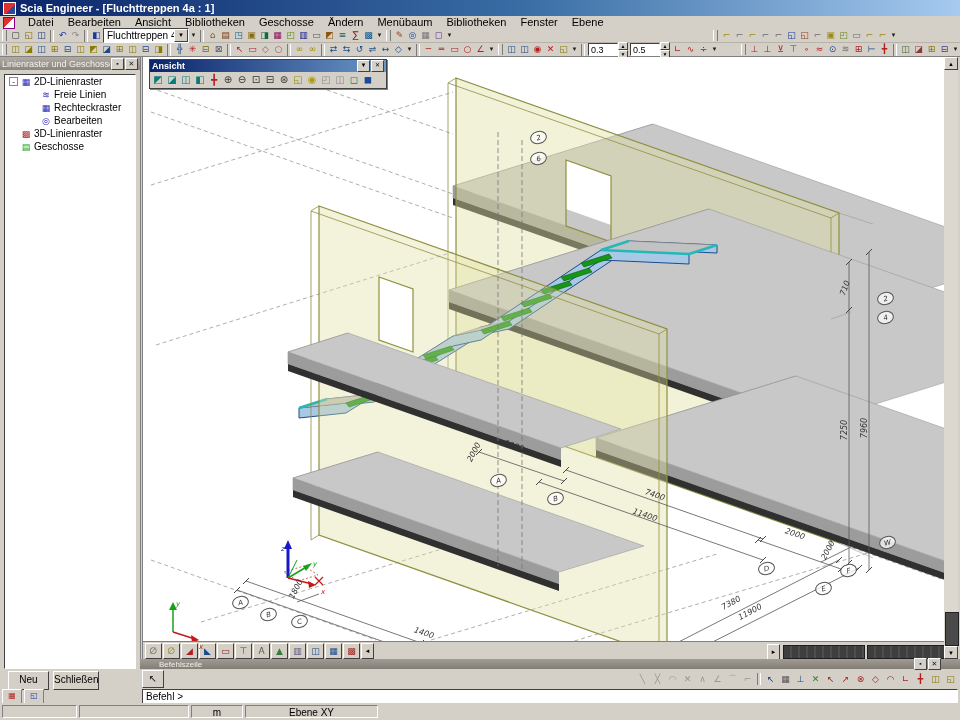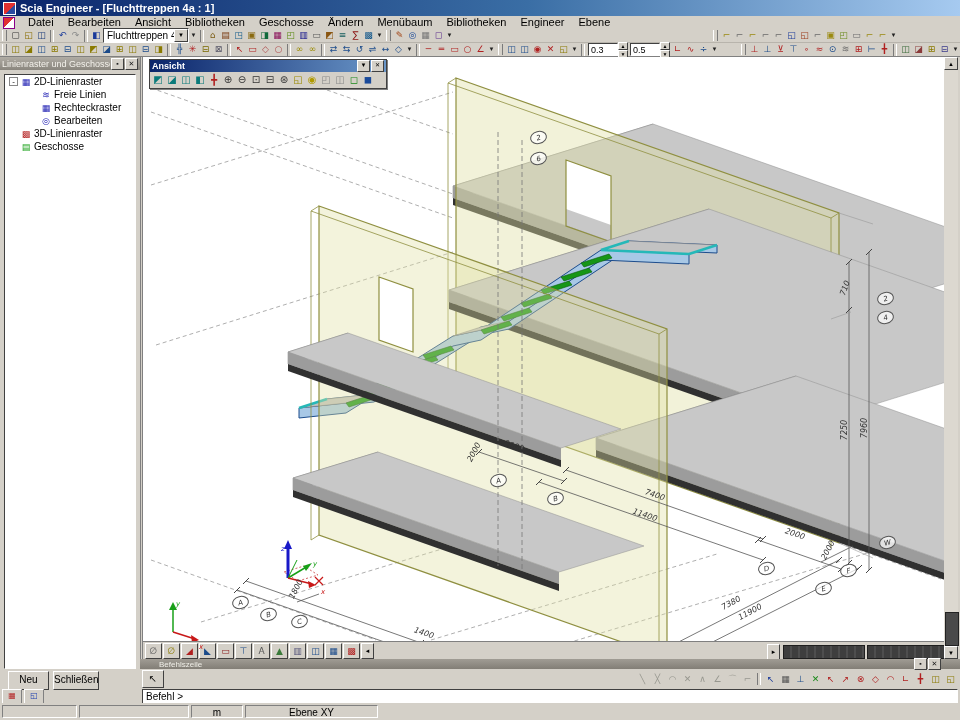--- a/index.html
+++ b/index.html
@@ -131,21 +131,21 @@
     <span style="display:flex">
 
     <span class="menu-item">Datei</span>
         <span class="menu-item">Bearbeiten</span>
         <span class="menu-item">Ansicht</span>
         <span class="menu-item">Bibliotheken</span>
         <span class="menu-item">Geschosse</span>
         <span class="menu-item">Ändern</span>
         <span class="menu-item">Menübaum</span>
         <span class="menu-item">Bibliotheken</span>
-        <span class="menu-item">Engineer</span>
+        <span class="menu-item">Fenster</span>
         <span class="menu-item">Ebene</span>
       </span>
   </div>
 
   <div class="toolrow tr1">
     <span class="grip"></span>
     <span class="icgrp">
         <span class="ic" style="color: rgb(51, 51, 51);">▢</span>
         <span class="ic" style="color: rgb(138, 109, 0);">◱</span>
         <span class="ic" style="color: rgb(26, 58, 122);">◫</span>

